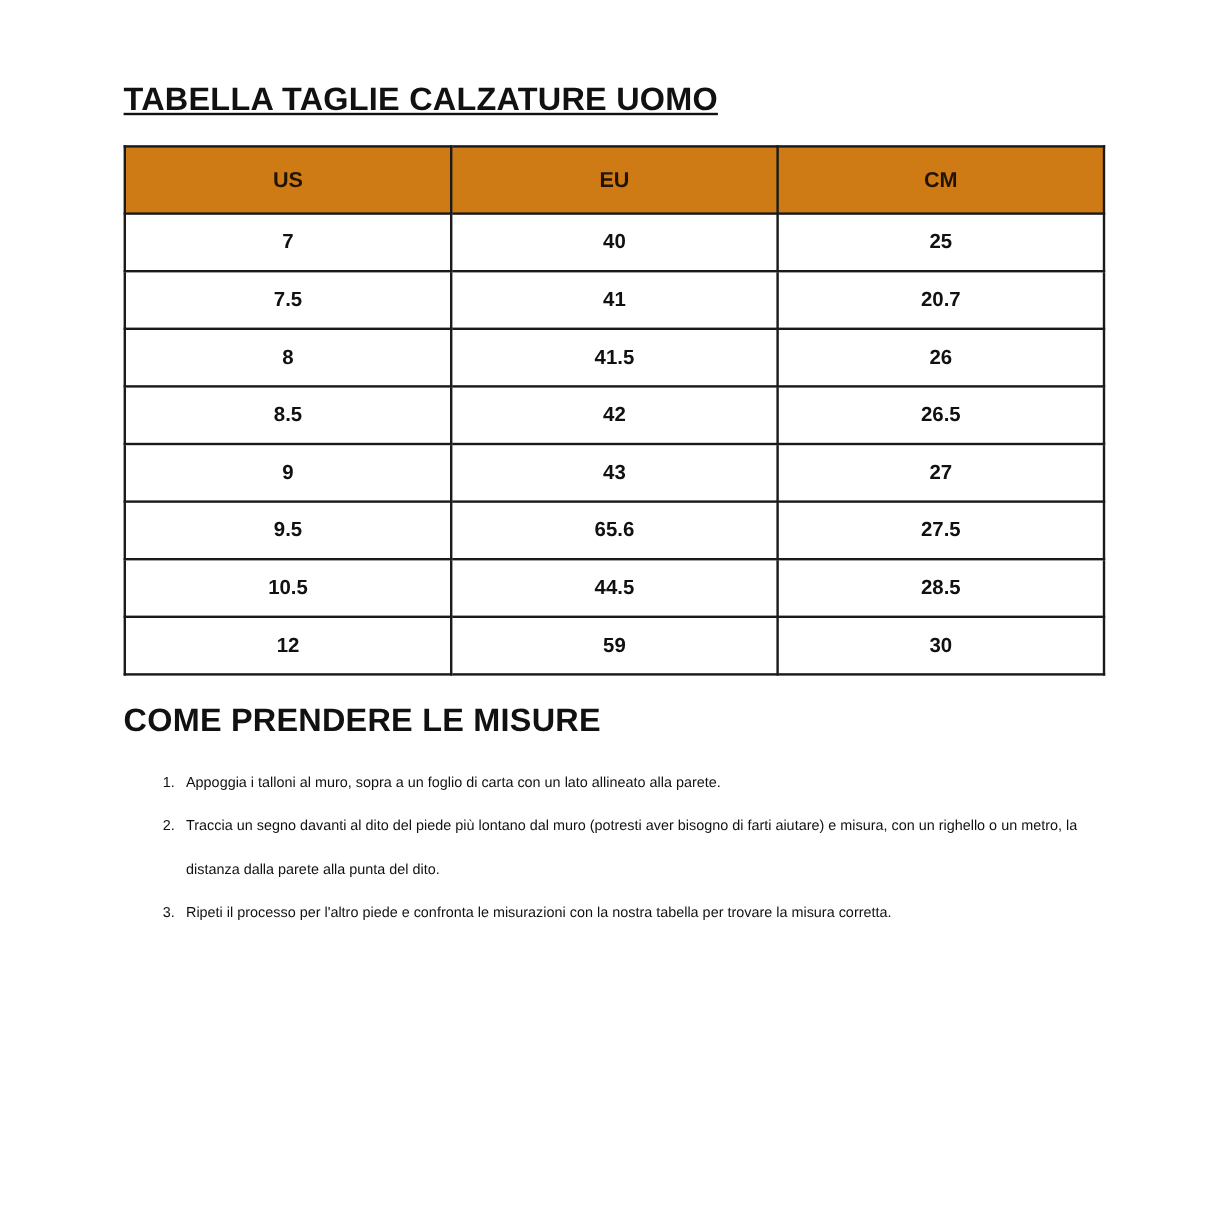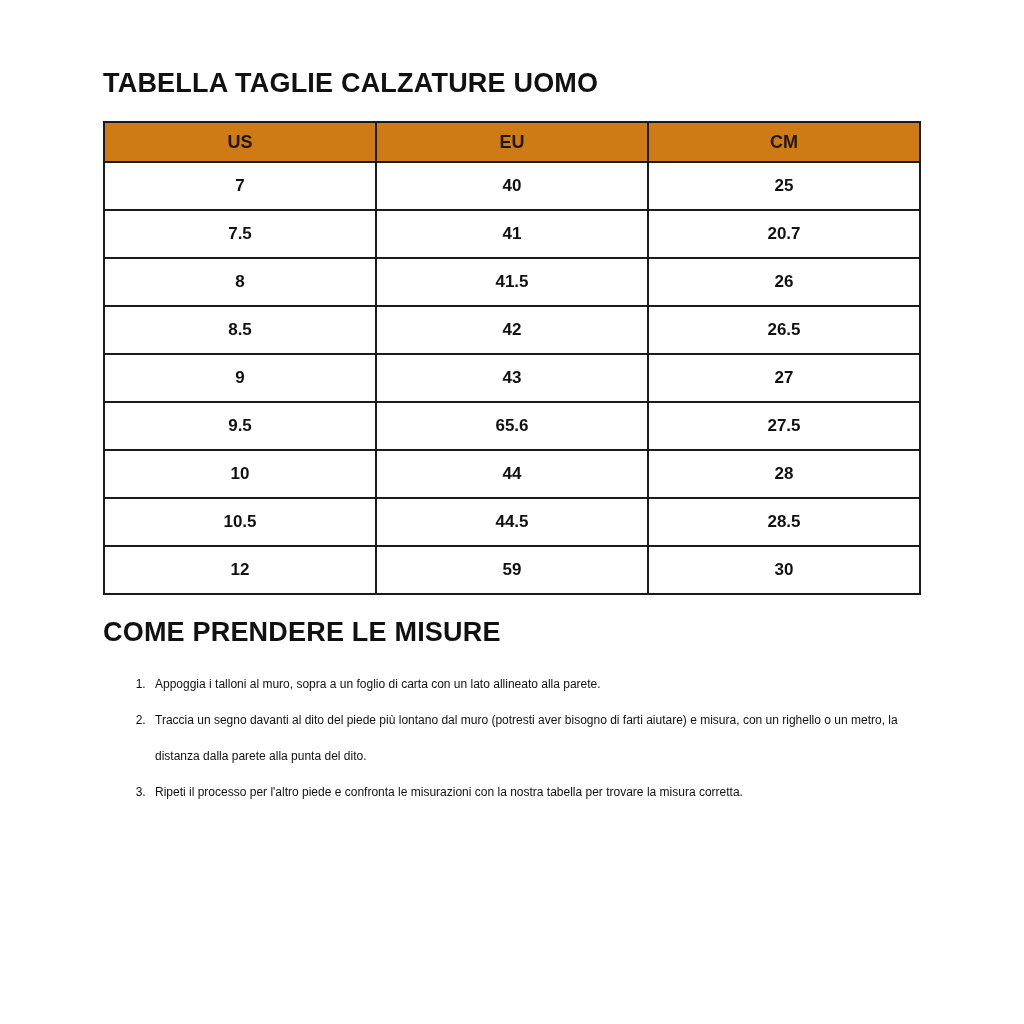--- a/index.html
+++ b/index.html
@@ -16,37 +16,38 @@
     padding: 68px 103px 0 103px;
     overflow: hidden;
   }
   .table-title {
     font-size: 27px;
     font-weight: bold;
     letter-spacing: 0.2px;
     color: #111111;
     margin-bottom: 22px;
     white-space: nowrap;
+    text-decoration: underline;
   }
   table.size-table {
     border-collapse: collapse;
     width: 818px;
     table-layout: fixed;
   }
   table.size-table th,
   table.size-table td {
     border: 2px solid #1a1a1a;
     text-align: center;
     vertical-align: middle;
     font-weight: bold;
   }
   table.size-table th {
     background: #CF7B15;
     color: #221404;
-    height: 40px;
+    height: 56px;
     font-size: 18px;
   }
   table.size-table td {
     background: #ffffff;
     color: #111111;
     height: 48px;
     font-size: 17px;
   }
   .measure-title {
     font-size: 27px;
@@ -108,25 +109,20 @@
           <td>9</td>
           <td>43</td>
           <td>27</td>
         </tr>
         <tr>
           <td>9.5</td>
           <td>65.6</td>
           <td>27.5</td>
         </tr>
         <tr>
-          <td>10</td>
-          <td>44</td>
-          <td>28</td>
-        </tr>
-        <tr>
           <td>10.5</td>
           <td>44.5</td>
           <td>28.5</td>
         </tr>
         <tr>
           <td>12</td>
           <td>59</td>
           <td>30</td>
         </tr>
       </tbody>

